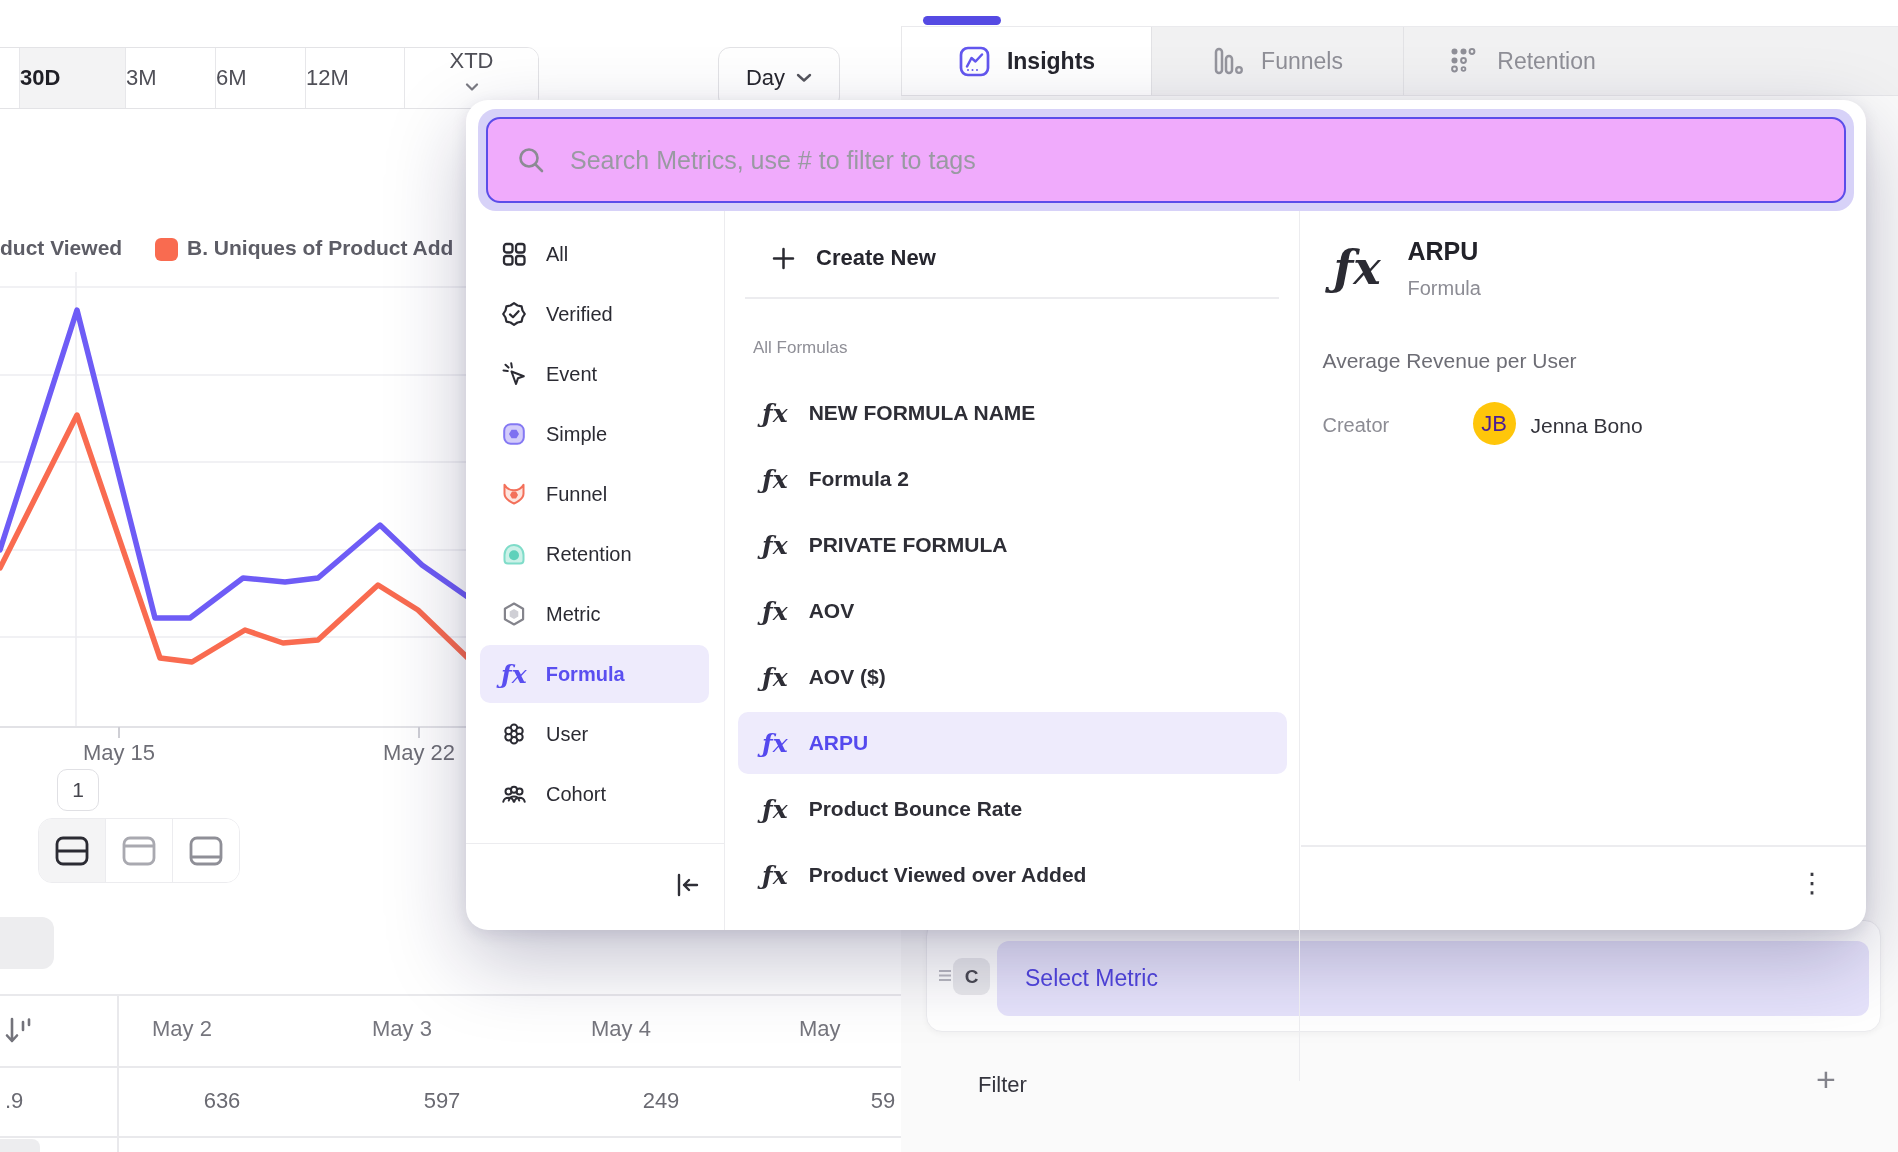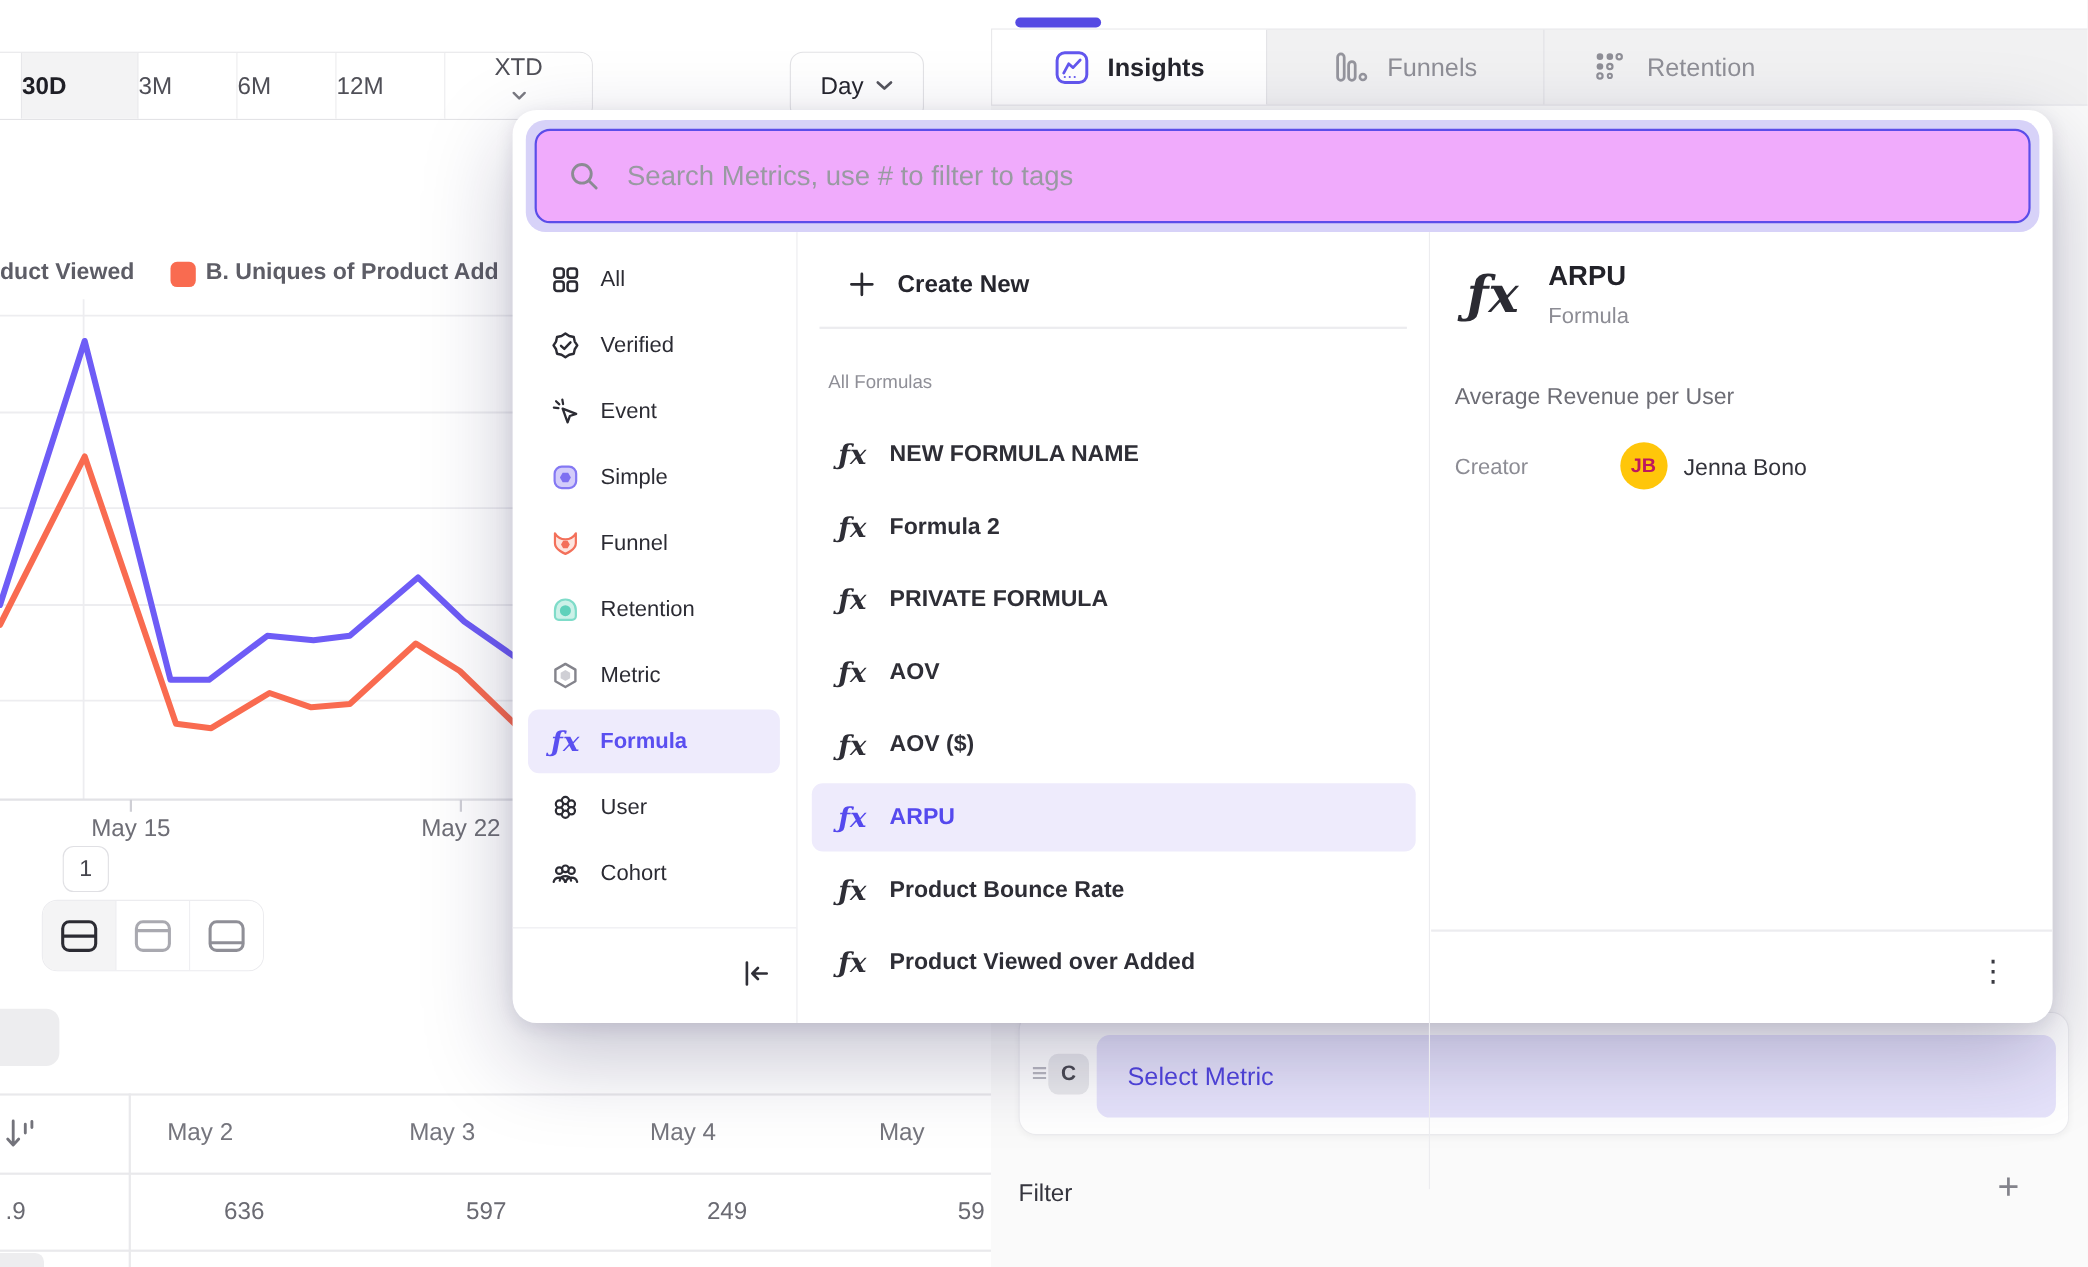--- a/index.html
+++ b/index.html
@@ -51,21 +51,21 @@
   .tab:last-child{border-right:none;}
   .tab.active{background:#ffffff;color:#26262e;font-weight:700;}
 
   .metric-card{position:absolute;left:926px;top:920px;width:955px;height:112px;background:#fff;border:1.5px solid #ececef;
                border-radius:16px;z-index:3;box-shadow:0 2px 6px rgba(0,0,0,0.04);box-sizing:border-box;}
   .chip-c{position:absolute;left:26px;top:37px;width:37px;height:37px;background:#e9e9ec;border-radius:9px;
           display:flex;align-items:center;justify-content:center;font-size:19px;font-weight:700;color:#4a4a52;}
   .metric-pill{position:absolute;left:70px;top:20px;width:872px;height:75px;background:#e6e3fb;border-radius:12px;
                display:flex;align-items:center;}
   .metric-pill span{margin-left:28px;font-size:23px;color:#5145df;font-weight:500;}
-  .filter-label{position:absolute;left:926px;top:1072px;font-size:22px;color:#35353e;font-weight:500;z-index:3;text-align:right;}
+  .filter-label{position:absolute;left:978px;top:1072px;font-size:22px;color:#35353e;font-weight:500;z-index:3;text-align:right;}
   .filter-plus{position:absolute;left:1816px;top:1060px;font-size:34px;color:#83838b;z-index:3;font-weight:400;}
 
   
   .modal{position:absolute;left:466px;top:100px;width:1400px;height:830px;background:#fff;border-radius:22px;z-index:10;
          box-shadow:0 30px 80px rgba(25,20,70,0.25),0 4px 16px rgba(25,20,70,0.10);}
   .halo{position:absolute;left:12px;top:9px;width:1376px;height:102px;background:#d7d2f8;border-radius:18px;}
   .searchbox{position:absolute;left:20px;top:17px;width:1360px;height:86px;background:#f0abfc;border:2.5px solid #5b4de9;
              border-radius:14px;display:flex;align-items:center;box-sizing:border-box;}
   .searchbox input{border:none;outline:none;flex:1;font-size:25px;color:#2b2b33;margin-left:22px;font-family:"Liberation Sans",sans-serif;background:transparent;}
   .searchbox input::placeholder{color:#999aa2;}
@@ -91,21 +91,21 @@
   .fx{font-family:"DejaVu Serif",serif;font-style:italic;font-weight:600;line-height:1;}
   .fx-list{font-size:25px;color:#2e2e36;}
   .fitem.sel .fx-list{color:#5549ee;}
   .fx-big{position:absolute;left:33px;top:34px;font-size:46px;color:#2b2b33;}
 
   .d-title{position:absolute;left:107px;top:26px;font-size:25px;font-weight:700;color:#222229;}
   .d-type{position:absolute;left:107px;top:66px;font-size:20px;color:#8c8c94;}
   .d-desc{position:absolute;left:22px;top:138px;font-size:21px;color:#6d6d75;}
   .d-creator-lab{position:absolute;left:22px;top:203px;font-size:20px;color:#8c8c94;}
   .d-avatar{position:absolute;left:172px;top:191px;width:43px;height:43px;border-radius:50%;display:flex;align-items:center;
-            justify-content:center;font-size:18px;font-weight:700;color:#be185d;}
+            justify-content:center;font-size:22px;font-weight:400;color:#4c1d95;}
   .d-name{position:absolute;left:230px;top:203px;font-size:21px;color:#33333b;}
   .d-footline{position:absolute;left:0;right:0;top:634px;height:1.5px;background:#ececef;}
   .d-dots{position:absolute;right:40px;top:656px;font-size:27px;color:#3a3a41;cursor:pointer;line-height:1.2;}
 </style>
 </head>
 <body>
 
 <div class="stage">
 
   <div class="seg" style="left:-70px;top:47px;height:60px;" id="range-group">

